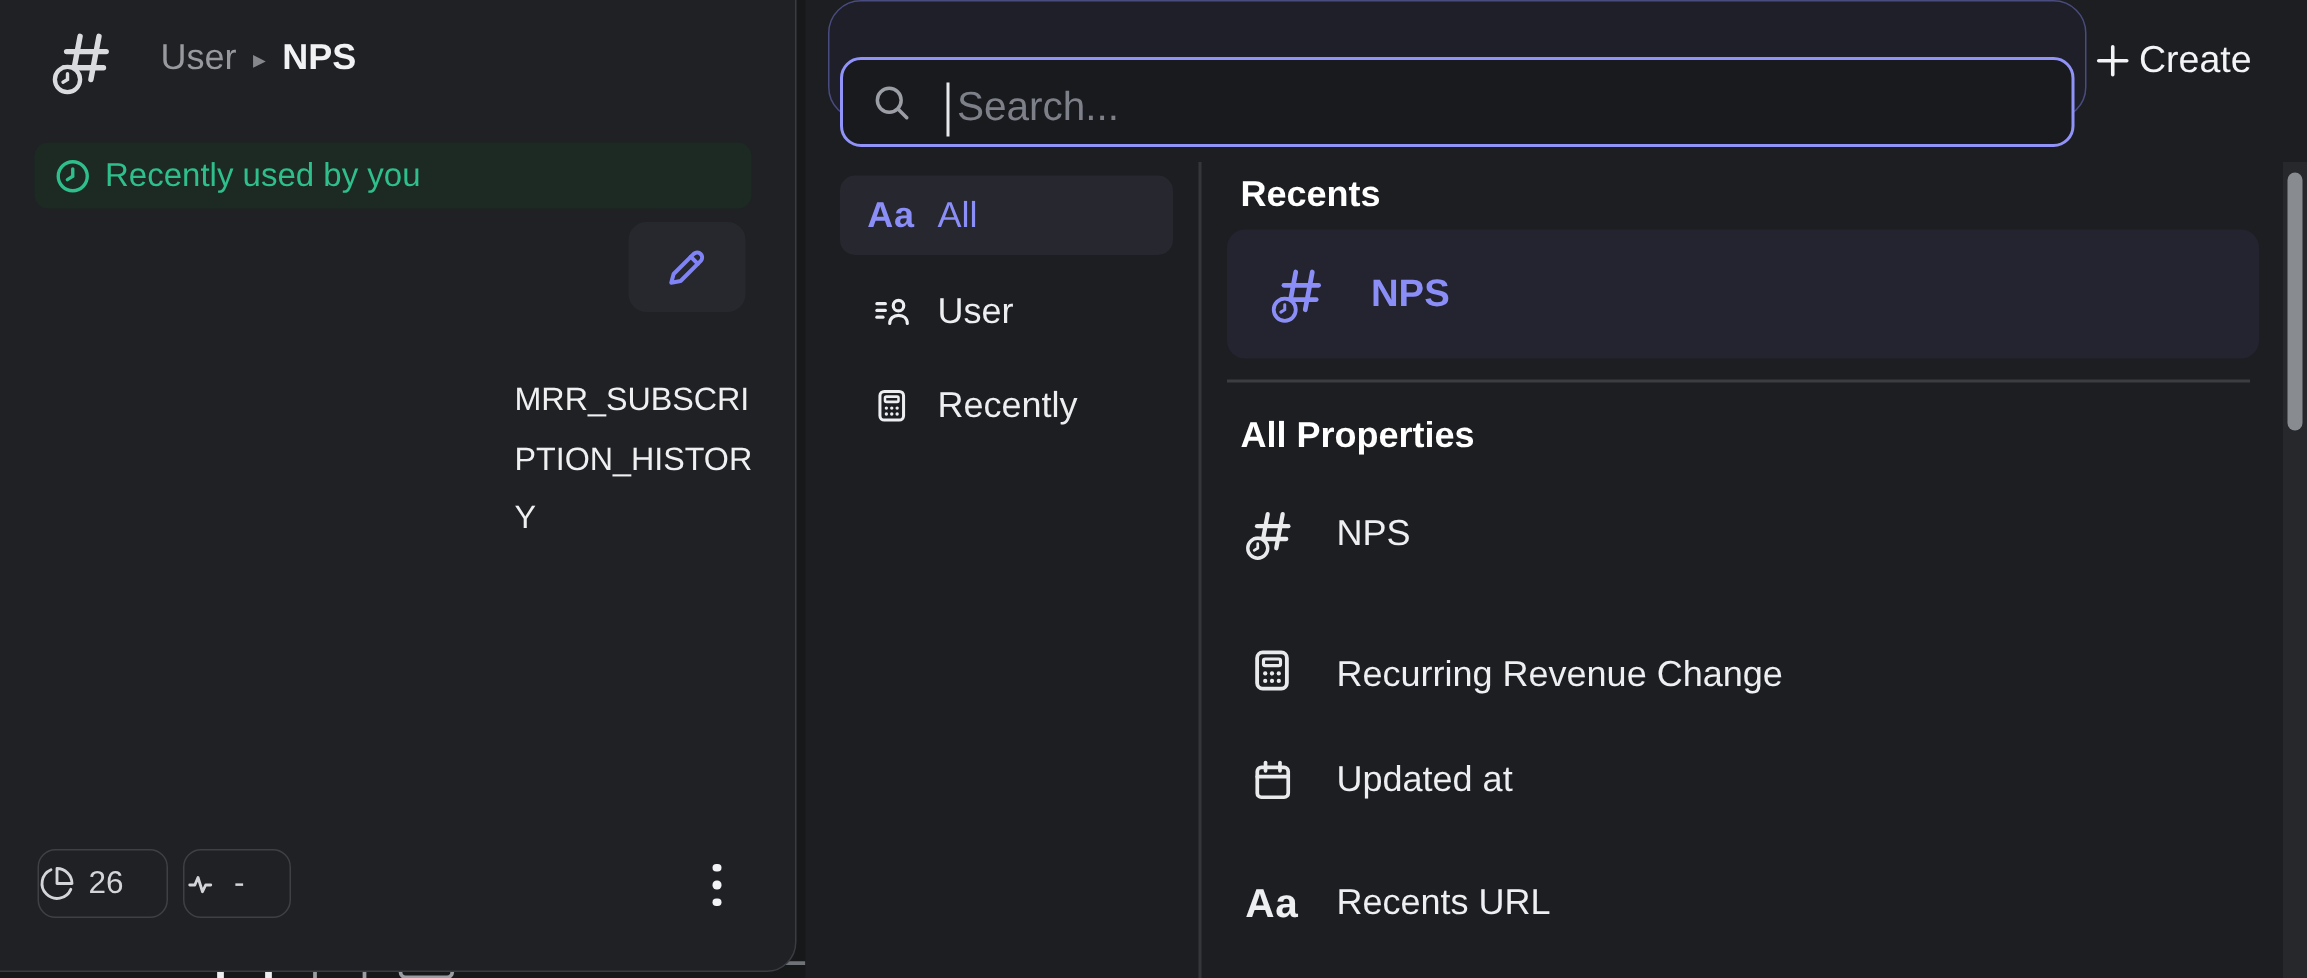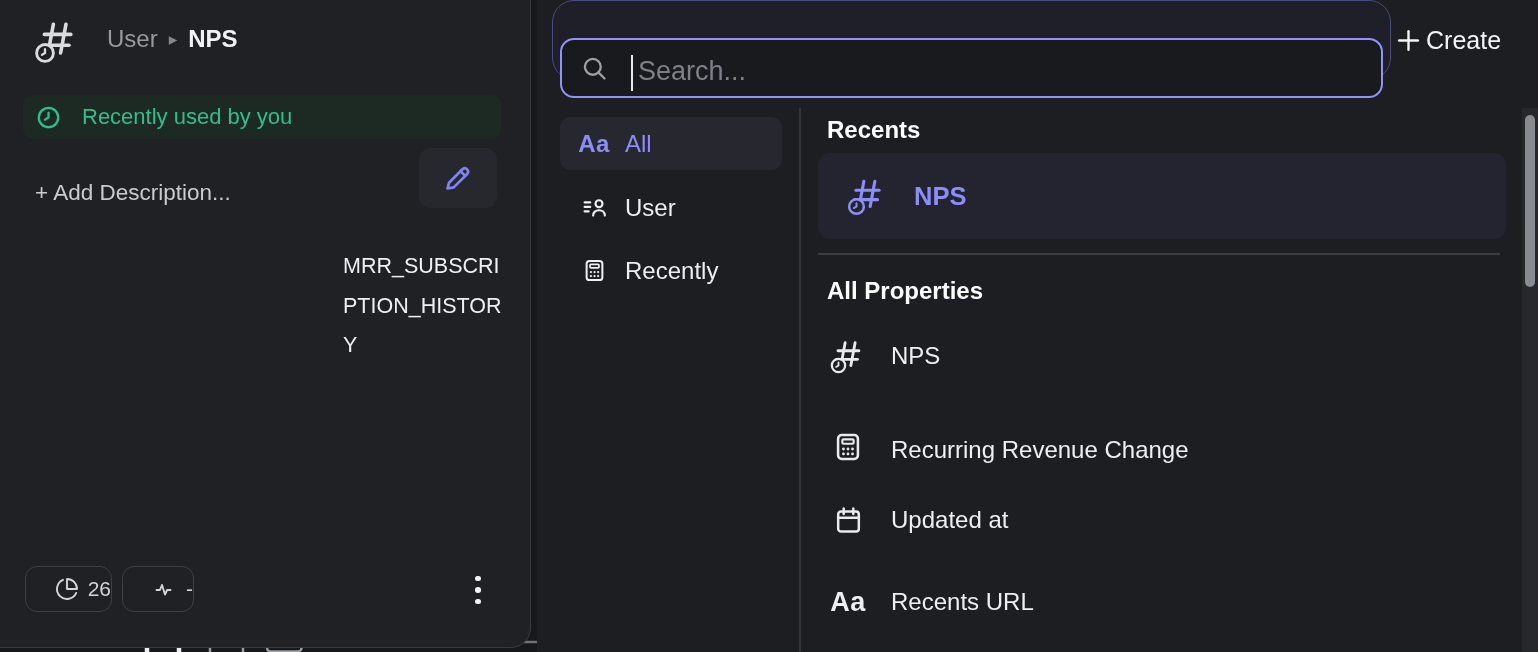--- a/index.html
+++ b/index.html
@@ -10,33 +10,33 @@
   .left-card { position:absolute; left:-20px; top:-20px; width:551px; height:668px;
                background:#1f2124; border:1.5px solid #3a3c41; border-radius:20px; }
   .hash-icon { position:absolute; left:52px; top:36px; width:48px; height:48px; color:#d9dbde; }
   .breadcrumb { position:absolute; left:126px; top:44px; display:flex; align-items:center; gap:11px;
                 font-size:24px; }
   .bc-parent { color:#97999f; font-weight:500; }
   .bc-sep    { color:#85878d; font-size:17px; }
   .bc-current{ color:#f1f2f4; font-weight:700; }
   .recent-badge { position:absolute; left:42px; top:114px; width:478px; height:44px;
                   background:#1c2a23; border-radius:9px; display:flex; align-items:center;
-                  padding-left:12px; gap:20px; color:#2fbf8c; }
+                  padding-left:12px; gap:8px; color:#2fbf8c; }
   .recent-badge svg { width:27px; height:27px; }
   .recent-badge span { font-size:22px; color:#2fbf8c; }
   .add-desc { position:absolute; left:54px; top:199px; font-size:22.5px; color:#c9cbcf; cursor:pointer; }
   .pencil-btn { position:absolute; left:438px; top:167px; width:78px; height:60px;
                 background:#27282d; border-radius:12px; display:flex; align-items:center;
                 justify-content:center; color:#7f83f5; cursor:pointer; }
   .pencil-btn svg { width:34px; height:34px; }
   .detail-label { position:absolute; left:44px; top:271px; font-size:21.5px; color:#b3b5bb; }
   .detail-value { position:absolute; left:362px; top:266px; width:162px; font-size:21.5px;
                   color:#eef0f1; line-height:39.5px; word-break:break-all; }
   .pill { position:absolute; top:585px; height:46px; border:1.5px solid #3e4045; border-radius:12px;
-          display:flex; align-items:center; justify-content:flex-end; gap:9px; color:#d3d5d9;
+          display:flex; align-items:center; justify-content:flex-start; gap:9px; color:#d3d5d9;
           background:transparent; cursor:pointer; }
   .pill svg { width:24px; height:24px; }
   .pill span { font-size:21px; }
   .pill-count { left:44px; width:87px; }
   .pill-spark { left:141px; width:72px; }
   .kebab { position:absolute; left:482px; top:587px; width:30px; height:44px; display:flex;
            flex-direction:column; align-items:center; justify-content:center; gap:6px; cursor:pointer; }
   .kebab i { width:5.5px; height:5.5px; border-radius:50%; background:#f2f3f5; }
 
   
@@ -127,21 +127,20 @@
   </div>
 
   <div class="recent-badge">
     <svg viewBox="0 0 24 24" fill="none" stroke="#2fbf8c" stroke-width="2" stroke-linecap="round">
       <circle cx="12" cy="12" r="8.6"></circle>
       <path d="M12 7.6 V12 L8.8 14"></path>
     </svg>
     <span>Recently used by you</span>
   </div>
 
-  <div class="add-desc">+ Add Description...</div>
 
   <div class="pencil-btn">
     <svg viewBox="0 0 24 24" fill="none" stroke="currentColor" stroke-width="1.9" stroke-linecap="round" stroke-linejoin="round">
       <path d="M4.6 19.4 l1.1-4.1 L15.3 5.7 a2.35 2.35 0 0 1 3.3 3.3 L9 18.6 l-4.4 0.8 z"></path>
       <path d="M13.8 7.2 l3.3 3.3"></path>
     </svg>
   </div>
 
   <div class="detail-value">MRR_SUBSCRIPTION_HISTORY</div>
 

